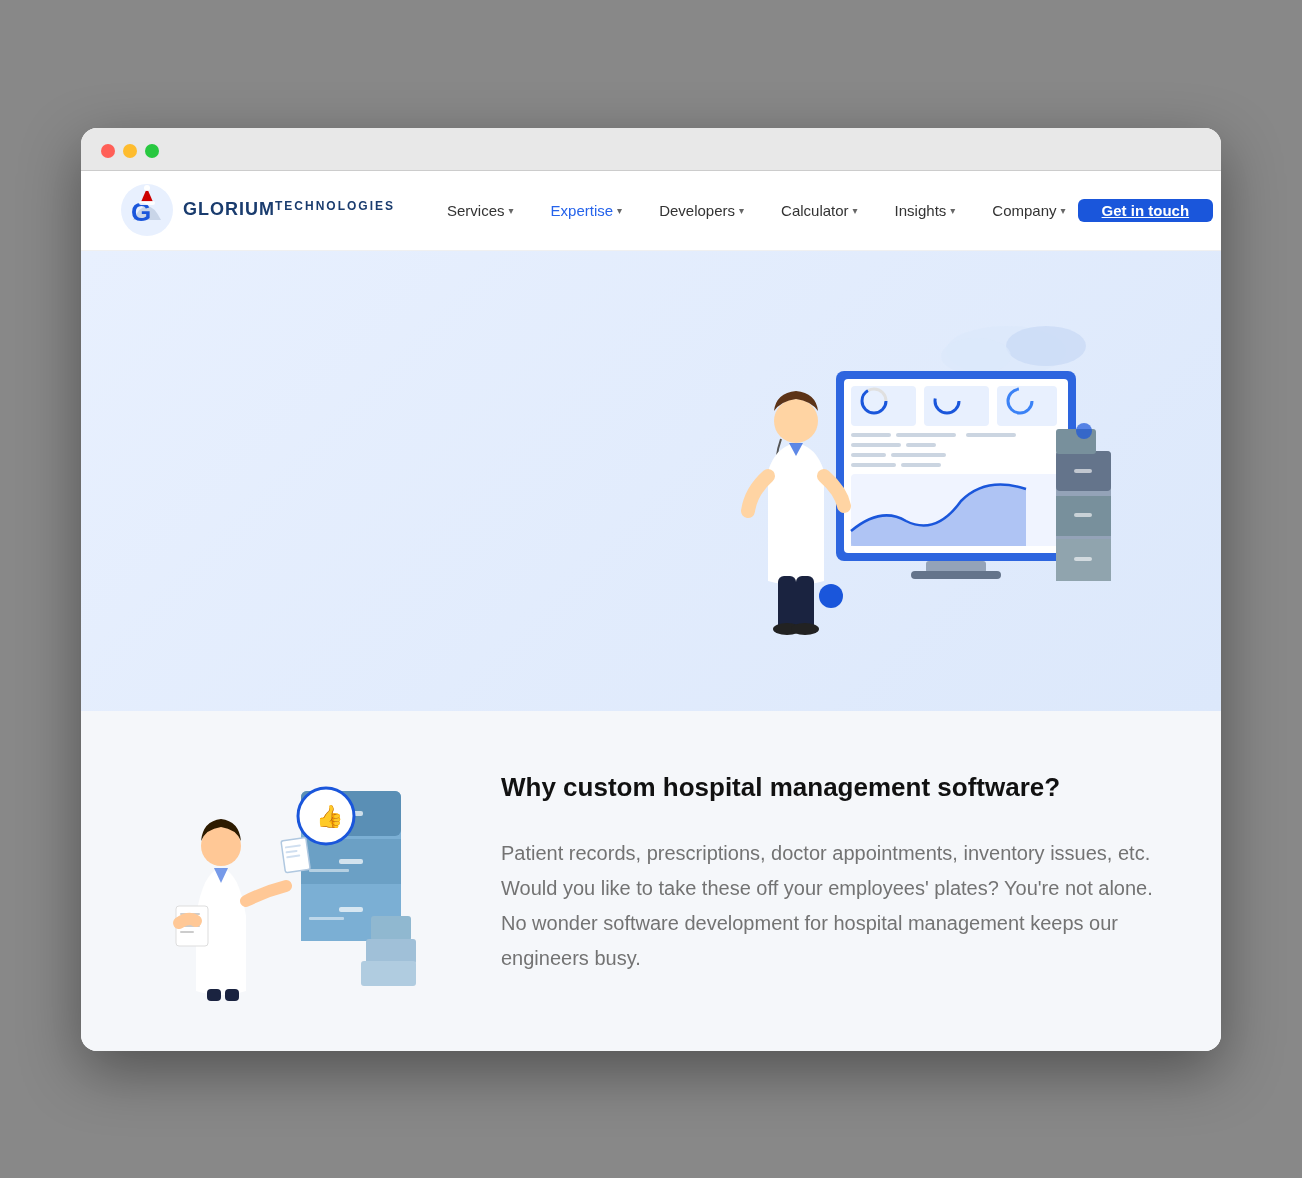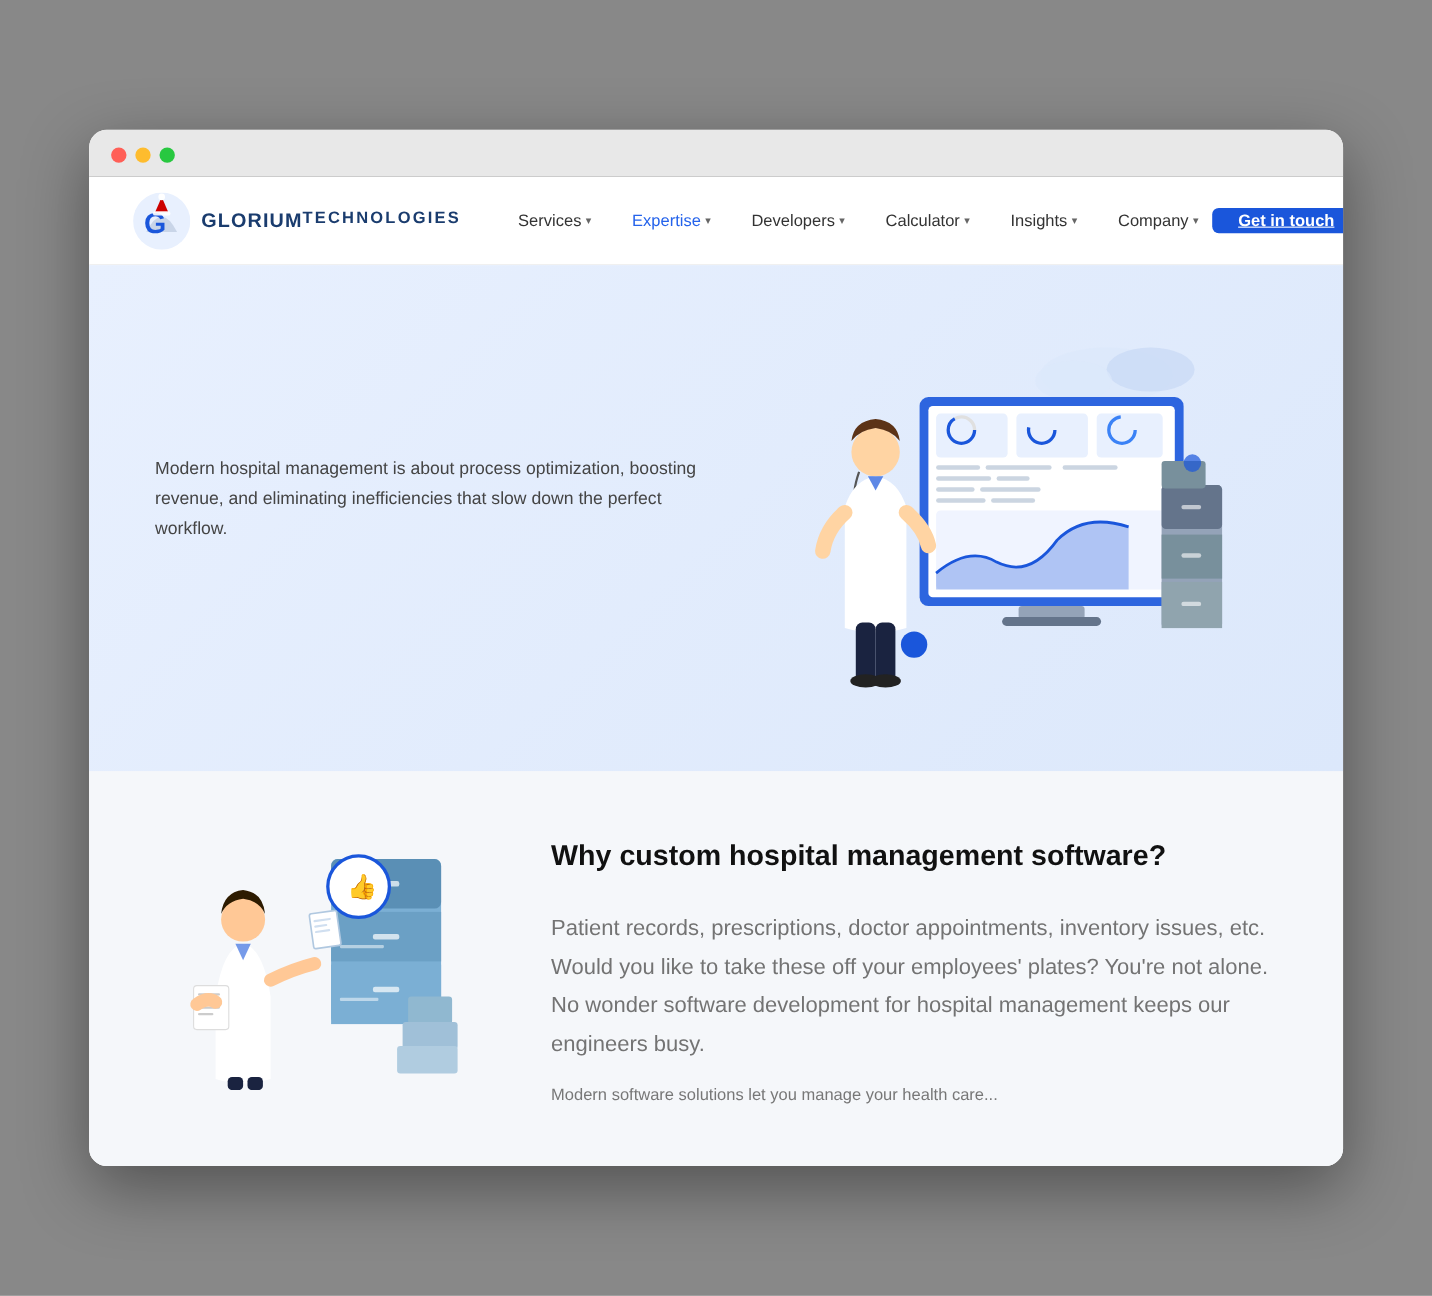--- a/index.html
+++ b/index.html
@@ -72,21 +72,21 @@
     }
 
     .logo-glorium {
       font-size: 18px;
       font-weight: 800;
       color: #1a3c6e;
       letter-spacing: 1px;
     }
 
     .logo-tech {
-      font-size: 15px;
+      font-size: 12px;
       font-weight: 600;
       color: #1a3c6e;
       letter-spacing: 2px;
     }
 
     .nav-links {
       display: flex;
       align-items: center;
       gap: 13px;
       flex: 1;
@@ -298,21 +298,20 @@
     </div>
 
     <button class="nav-cta">Get in touch</button>
     <button class="nav-search">
       <span>🔍</span>
     </button>
   </nav>
 
   <section class="hero-section">
     <div class="hero-content">
-      <p class="hero-description">Modern hospital management is about process optimization, boosting revenue, and eliminating inefficiencies that slow down the perfect workflow.</p>
     </div>
 
     <div class="hero-illustration">
       <div class="hero-svg-container">
         
         <svg viewBox="0 0 420 340" xmlns="http://www.w3.org/2000/svg" width="420" height="340">
 
           <ellipse cx="310" cy="40" rx="60" ry="25" fill="#dce8fb" opacity="0.7"></ellipse>
           <ellipse cx="350" cy="35" rx="40" ry="20" fill="#c8d8f5" opacity="0.7"></ellipse>
           <ellipse cx="280" cy="45" rx="35" ry="18" fill="#dce8fb" opacity="0.7"></ellipse>
@@ -436,17 +435,16 @@
         <rect x="140" y="80" width="25" height="32" rx="2" fill="#fff" stroke="#b0c8e0" stroke-width="1.5" transform="rotate(-8 140 80)"></rect>
         <rect x="143" y="86" width="16" height="2" rx="1" fill="#d0dff0" transform="rotate(-8 140 80)"></rect>
         <rect x="143" y="91" width="12" height="2" rx="1" fill="#d0dff0" transform="rotate(-8 140 80)"></rect>
         <rect x="143" y="96" width="14" height="2" rx="1" fill="#d0dff0" transform="rotate(-8 140 80)"></rect>
       </svg>
     </div>
 
     <div class="why-content">
       <h2 class="why-title">Why custom hospital management software?</h2>
       <p class="why-text">Patient records, prescriptions, doctor appointments, inventory issues, etc. Would you like to take these off your employees' plates? You're not alone. No wonder software development for hospital management keeps our engineers busy.</p>
-      <p class="why-text-fade">Modern software solutions let you manage your health care...</p>
     </div>
   </section>
 
 </div>
 
 </body></html>

